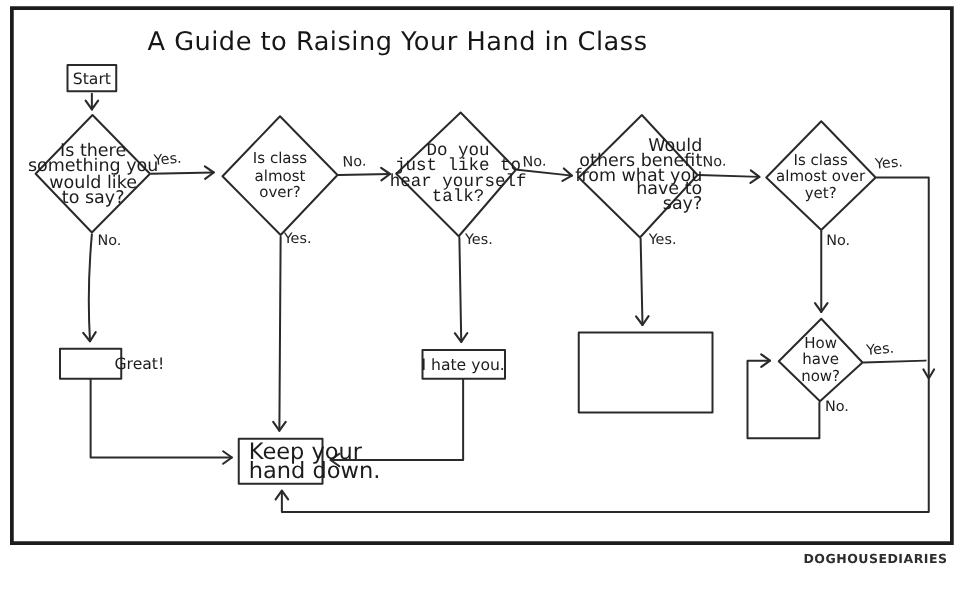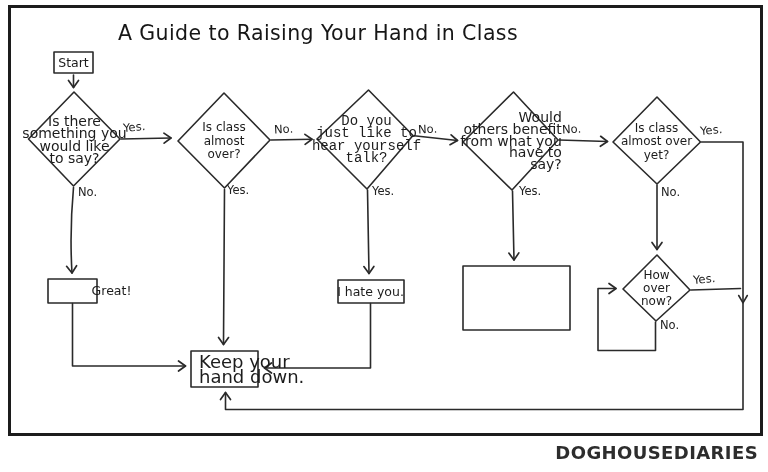--- a/index.html
+++ b/index.html
@@ -23,21 +23,21 @@
     position: absolute;
     left: 0; top: 21px; width: 636px;
     text-align: center;
     font-size: 20.5px;
     letter-spacing: 0.4px;
     color: #161616;
   }
   .credit {
     position: absolute;
     top: 442px; right: 10px;
-    font-size: 18px;
+    font-size: 10px;
     font-weight: bold;
     letter-spacing: 0.4px;
     color: #2d2d2d;
   }
   .node-label {
     position: absolute;
     transform: translate(-50%, -50%);
     text-align: center;
     white-space: pre-line;
     font-size: 14px;
@@ -125,21 +125,21 @@
 talk?</div>
   <div class="node-label" style="left:511px; top:141px; line-height:11.8px;text-align:right;">Would
 others benefit
 from what you
 have to
 say?</div>
   <div class="node-label" style="left:656.5px; top:141.5px; font-size:12px; line-height:13.5px;">Is class
 almost over
 yet?</div>
   <div class="node-label" style="left:656.5px; top:288px; font-size:12px; line-height:13px;">How
-over
+have
 now?</div>
   <div class="node-label box-label" style="left:72.5px; top:291px;margin-left:39px;">Great!</div>
   <div class="node-label box-label" style="left:370.5px; top:291.5px;">I hate you.</div>
   <div class="block-label" style="left:199px; top:354px; font-size:18px; line-height:15px;">Keep your
 hand down.</div>
 
   <div class="edge-label r-tilt" style="left:123px; top:120px;">Yes.</div>
   <div class="edge-label" style="left:78px; top:185px;">No.</div>
   <div class="edge-label r-tilt-sm" style="left:274px; top:122px;">No.</div>
   <div class="edge-label" style="left:227px; top:183px;">Yes.</div>

